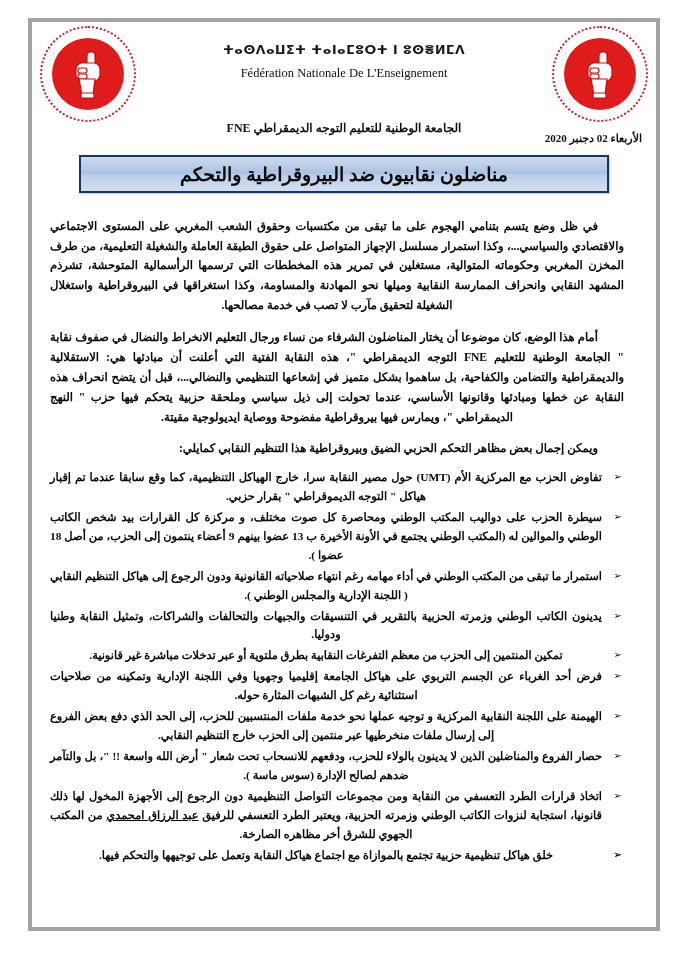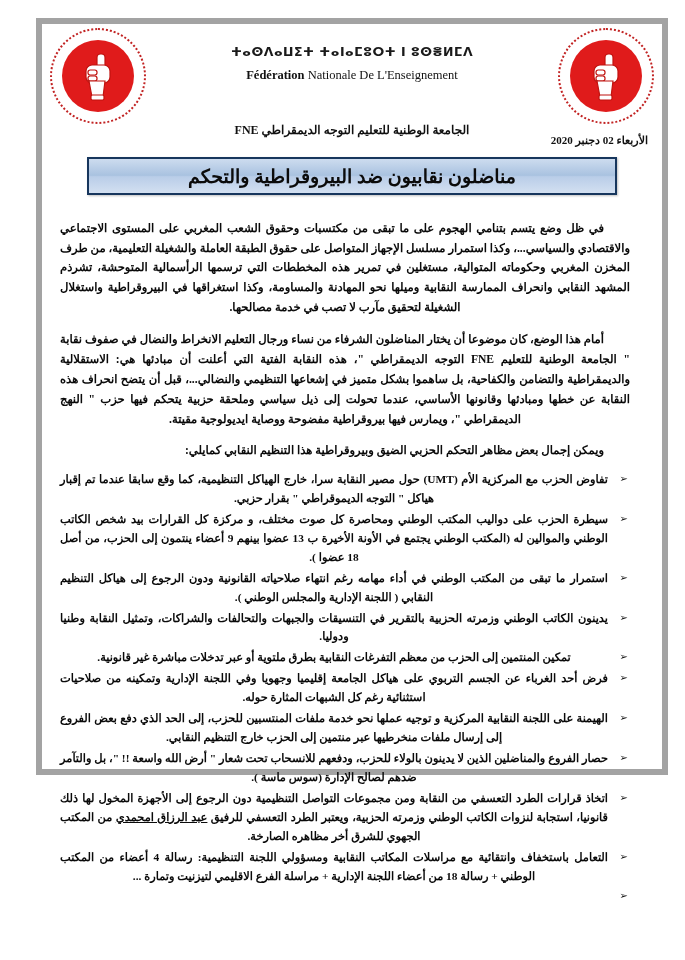--- a/index.html
+++ b/index.html
@@ -12,23 +12,23 @@
   }
   #page {
     position: relative;
     width: 685px; height: 960px;
     background: #ffffff;
     overflow: hidden;
   }
   
   #frame {
     position: absolute;
-    left: 36px; top: 18px;
-    width: 632px; height: 757px;
-    border: 6px solid #a3a3a3;
+    left: 28px; top: 18px;
+    width: 632px; height: 913px;
+    border: 4px solid #a3a3a3;
     background: #ffffff;
   }
   
   #header {
     position: relative;
     height: 108px;
     display: flex;
     align-items: flex-start;
     justify-content: space-between;
     padding: 4px 8px 0 8px;
@@ -70,21 +70,21 @@
     margin-bottom: 9px;
     direction: ltr;
   }
   .hdr-fr {
     font-family: "Liberation Serif", serif;
     font-size: 12.5px;
     color: #111;
     margin-bottom: 9px;
     direction: ltr;
   }
-  .hdr-fr b { font-weight: bold; margin-top: 36px; }
+  .hdr-fr b { font-weight: normal; margin-top: 36px; }
   .hdr-ar {
     font-size: 12px;
     font-weight: bold;
     color: #111;
     direction: rtl;
     margin-top: 40px;
   }
   
   #date-line {
     text-align: right;
@@ -220,19 +220,19 @@
       <ul id="points">
           <li><span class="marker">➢</span><span>تفاوض الحزب مع المركزية الأم (UMT) حول مصير النقابة سرا، خارج الهياكل التنظيمية، كما وقع سابقا عندما تم إقبار هياكل " التوجه الديموقراطي " بقرار حزبي.</span></li>
           <li><span class="marker">➢</span><span>سيطرة الحزب على دواليب المكتب الوطني ومحاصرة كل صوت مختلف، و مركزة كل القرارات بيد شخص الكاتب الوطني والموالين له (المكتب الوطني يجتمع في الأونة الأخيرة ب 13 عضوا بينهم 9 أعضاء ينتمون إلى الحزب، من أصل 18 عضوا ).</span></li>
           <li><span class="marker">➢</span><span>استمرار ما تبقى من المكتب الوطني في أداء مهامه رغم انتهاء صلاحياته القانونية ودون الرجوع إلى هياكل التنظيم النقابي ( اللجنة الإدارية والمجلس الوطني ).</span></li>
           <li><span class="marker">➢</span><span>يدينون الكاتب الوطني وزمرته الحزبية بالتقرير في التنسيقات والجبهات والتحالفات والشراكات، وتمثيل النقابة وطنيا ودوليا.</span></li>
           <li><span class="marker">➢</span><span>تمكين المنتمين إلى الحزب من معظم التفرغات النقابية بطرق ملتوية أو عبر تدخلات مباشرة غير قانونية.</span></li>
           <li><span class="marker">➢</span><span>فرض أحد الغرباء عن الجسم التربوي على هياكل الجامعة إقليميا وجهويا وفي اللجنة الإدارية وتمكينه من صلاحيات استثنائية رغم كل الشبهات المثارة حوله.</span></li>
           <li><span class="marker">➢</span><span>الهيمنة على اللجنة النقابية المركزية و توجيه عملها نحو خدمة ملفات المنتسبين للحزب، إلى الحد الذي دفع بعض الفروع إلى إرسال ملفات منخرطيها عبر منتمين إلى الحزب خارج التنظيم النقابي.</span></li>
           <li><span class="marker">➢</span><span>حصار الفروع والمناضلين الذين لا يدينون بالولاء للحزب، ودفعهم للانسحاب تحت شعار " أرض الله واسعة !! "، بل والتآمر ضدهم لصالح الإدارة (سوس ماسة ).</span></li>
           <li><span class="marker">➢</span><span>اتخاذ قرارات الطرد التعسفي من النقابة ومن مجموعات التواصل التنظيمية دون الرجوع إلى الأجهزة المخول لها ذلك قانونيا، استجابة لنزوات الكاتب الوطني وزمرته الحزبية، ويعتبر الطرد التعسفي للرفيق <span class="u">عبد الرزاق امحمدي</span> من المكتب الجهوي للشرق أخر مظاهره الصارخة.</span></li>
-          <li><span class="marker">➢</span><span>التعامل باستخفاف وانتقائية مع مراسلات المكاتب النقابية ومسؤولي اللجنة التنظيمية: رسالة 4 أعضاء من المكتب الوطني + رسالة 18 من أعضاء اللجنة الإدارية + مراسلة الفرع الاقليمي لتيزنيت وتمارة ...</span></li>
           <li><span class="marker">➢</span></li>
+          <li><span class="marker">➢</span><span>خلق هياكل تنظيمية حزبية تجتمع بالموازاة مع اجتماع هياكل النقابة وتعمل على توجيهها والتحكم فيها.</span></li>
         </ul>
     </div>
 
   </div>
 </div>
 
 </body></html>

